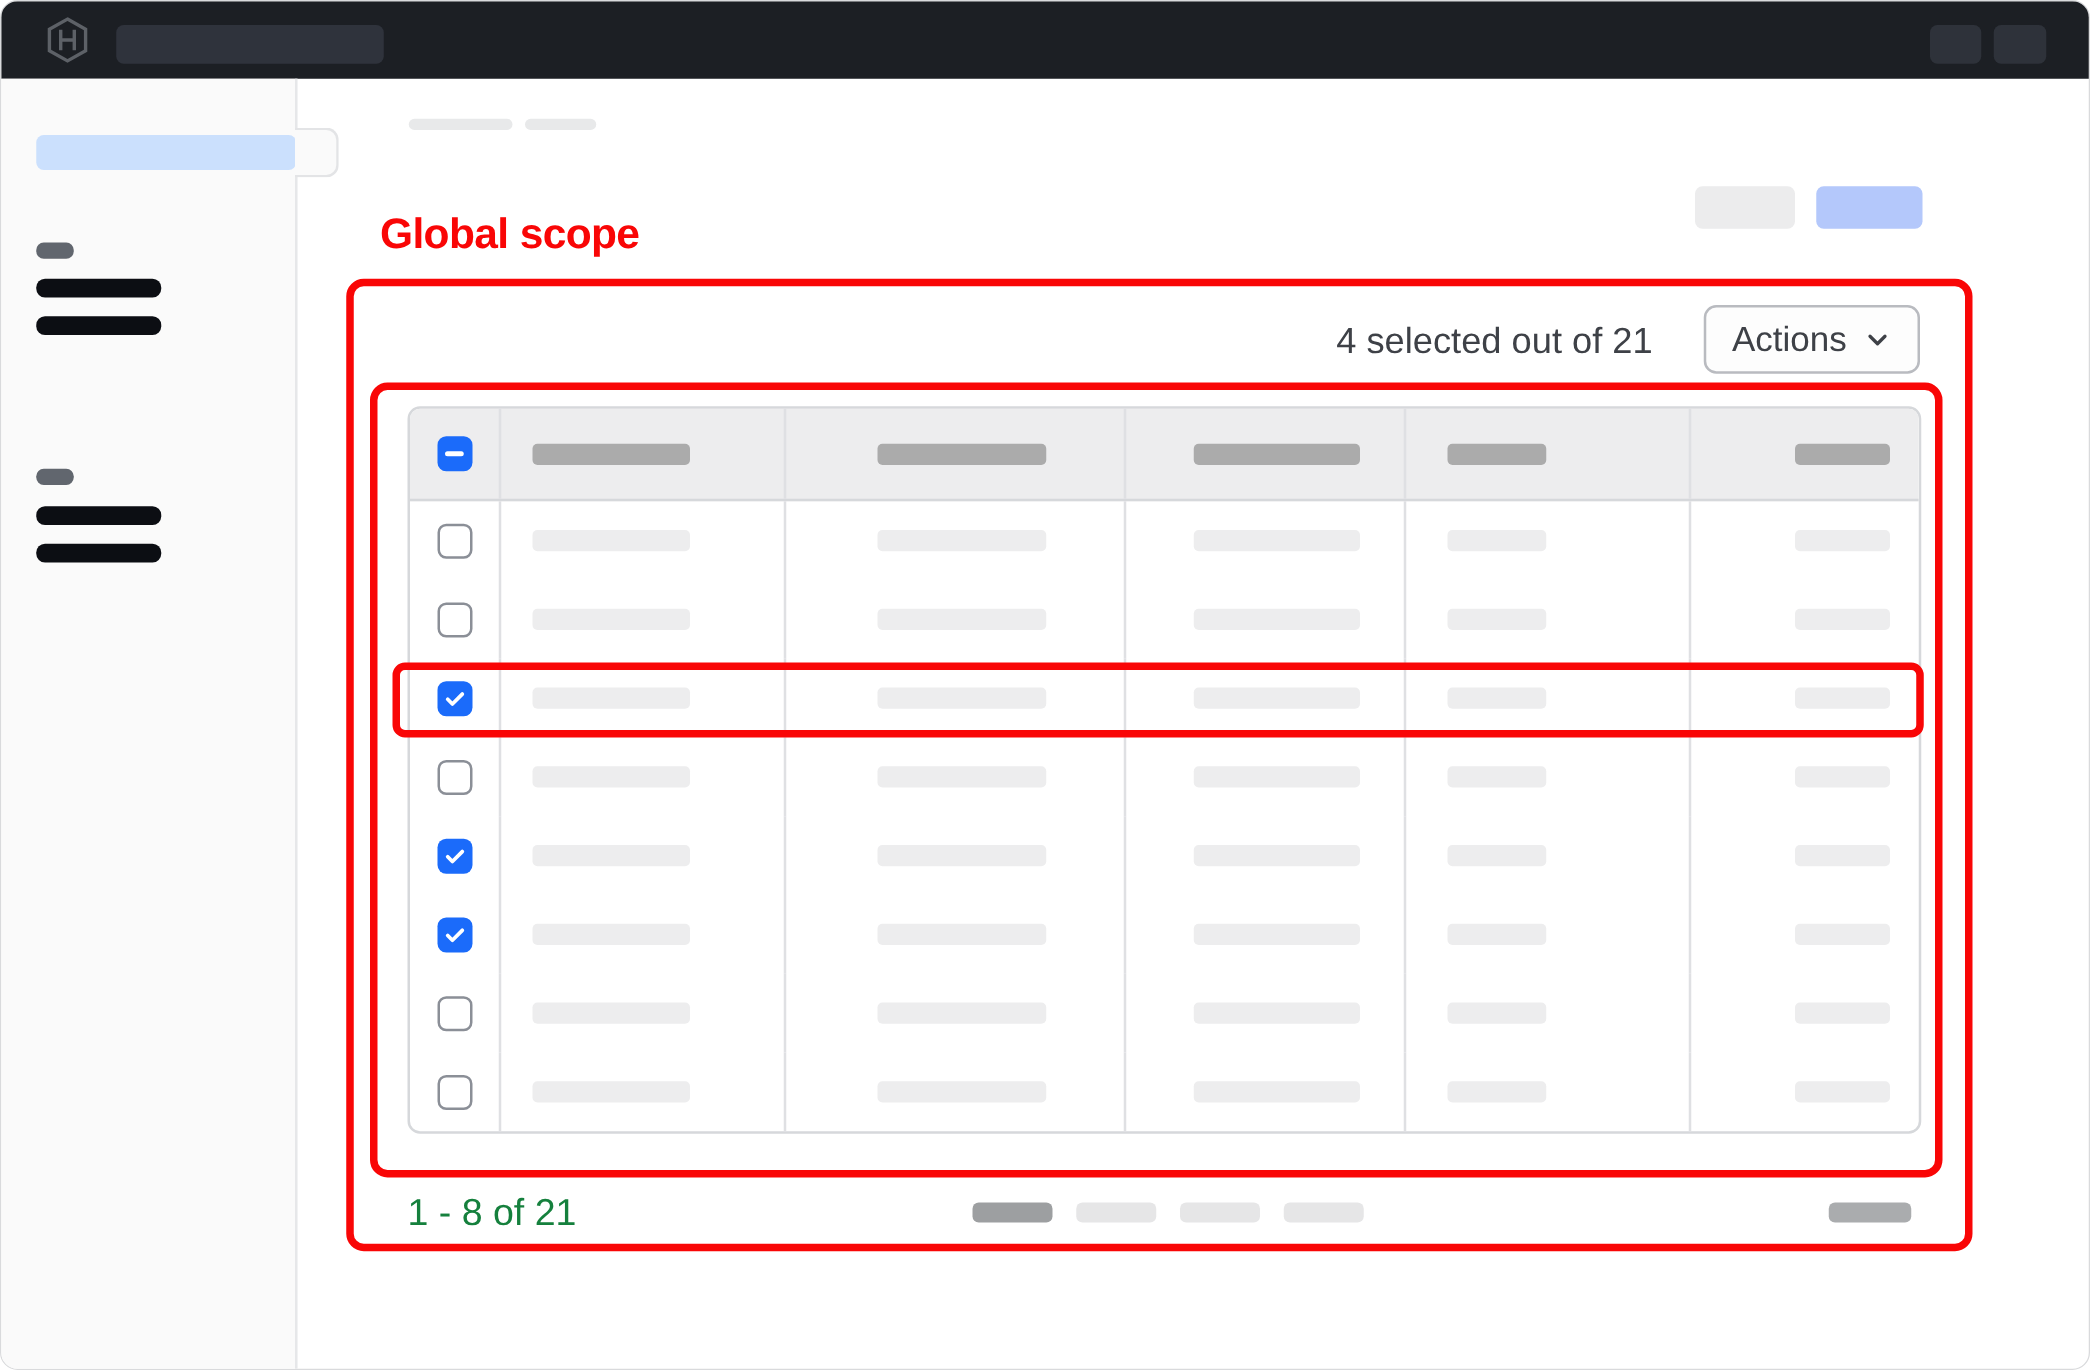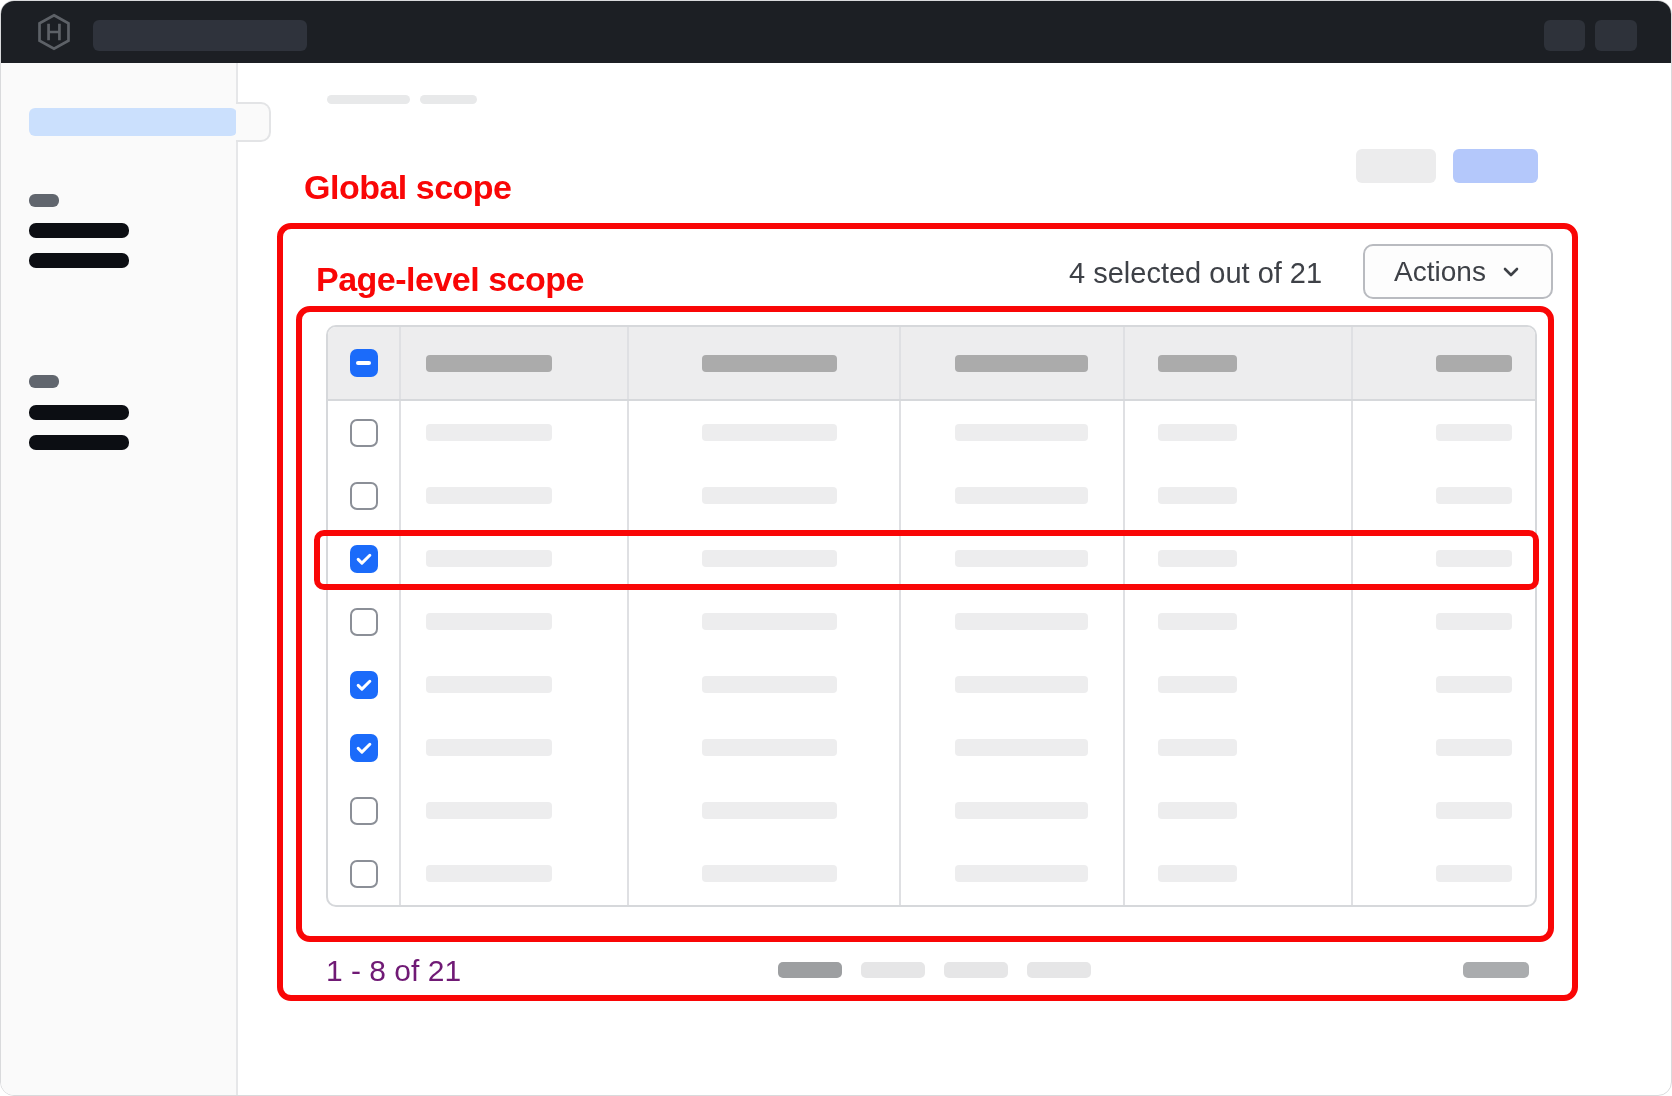--- a/index.html
+++ b/index.html
@@ -39,21 +39,21 @@
   .lbl-global{left:283px;top:167px;margin-left:20px;}
   .lbl-page{left:315px;top:259px;}
   .lbl-row{left:403px;top:484px;}
   .anno-rect{border:6px solid #f90606;border-radius:14px;pointer-events:none;z-index:5;}
   .rect-global{left:276px;top:222px;width:1301px;height:778px;}
   .rect-page{left:295px;top:305px;width:1258px;height:636px;}
   .rect-row{left:313px;top:529px;width:1225px;height:60px;border-radius:10px;}
 
   
   .sel-summary{left:1068px;top:255px;font-size:29px;color:#3e4147;line-height:34px;}
-  .actions-btn{left:1362px;top:243px;width:190px;height:55px;border-radius:10px;
+  .actions-btn{left:1362px;top:243px;width:173px;height:55px;border-radius:10px;
     background:#fdfdfd;border:2px solid #b9bbc0;display:flex;align-items:center;justify-content:center;gap:14px;cursor:pointer;}
   .actions-btn span{font-size:28px;font-weight:500;color:#3e4147;}
 
   
   .table{left:325px;top:324px;width:1211px;height:582px;border:2px solid #d6d8db;border-radius:10px;
     overflow:hidden;background:#fff;display:flex;flex-direction:column;}
   .trow{display:flex;height:63px;}
   .trow.h{height:78px;background:#ededee;border-bottom:2px solid #d6d8db;}
   .cell{display:flex;align-items:center;border-right:2px solid #dfe0e3;height:100%;}
   .cell:last-child{border-right:none;}
@@ -71,21 +71,21 @@
   
   .cb{width:28px;height:28px;border-radius:7px;display:flex;align-items:center;justify-content:center;cursor:pointer;flex:none;}
   .cb.unchecked{background:#fff;border:2px solid #8b8f97;}
   .cb.checked,.cb.indeterminate{background:#1b6bfa;border:none;}
   .cb svg{display:none;}
   .cb.checked svg{display:block;}
   .cb .dash{display:none;width:15px;height:4px;border-radius:2px;background:#fff;}
   .cb.indeterminate .dash{display:block;}
 
   
-  .range-text{left:325px;top:953px;font-size:30px;color:#701a75;line-height:33px;text-align:center;}
+  .range-text{left:325px;top:953px;font-size:30px;color:#15803d;line-height:33px;text-align:center;}
   .pager{left:777px;top:961px;display:flex;gap:19px;}
   .page-pill{width:64px;height:16px;border-radius:5px;background:#e6e6e7;}
   .page-pill.active{background:#9d9fa1;}
   .pager-next{left:1462px;top:961px;width:66px;height:16px;border-radius:5px;background:#aaacae;}
 </style>
 </head>
 <body>
 
 <div class="canvas">
 
@@ -338,15 +338,14 @@
       <div class="page-pill"></div>
       <div class="page-pill"></div>
       <div class="page-pill"></div>
     </div>
   <div class="abs pager-next"></div>
 
   <div class="abs anno-rect rect-global"></div>
   <div class="abs anno-rect rect-page"></div>
   <div class="abs anno-rect rect-row"></div>
   <div class="abs anno-label lbl-global">Global scope</div>
-  <div class="abs anno-label lbl-page">Page-level scope</div>
 
 </div>
 
 </body></html>

